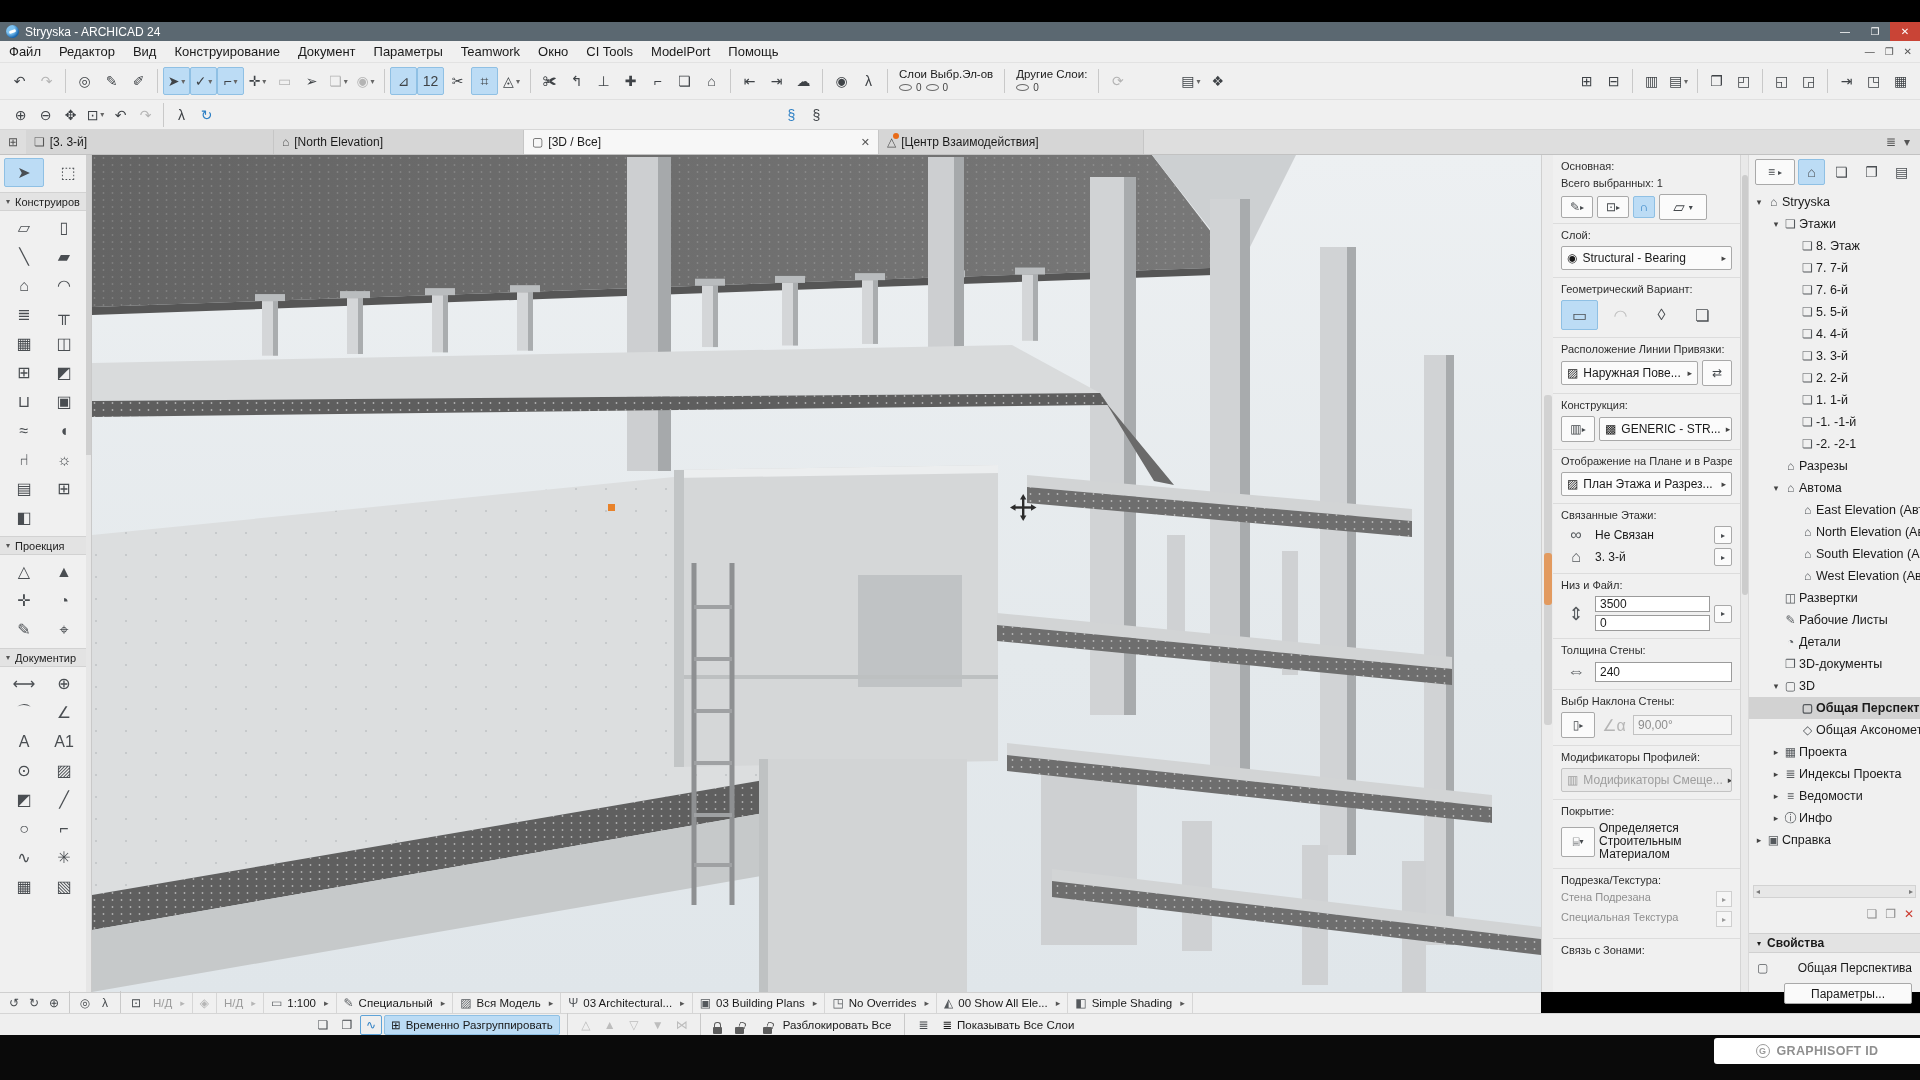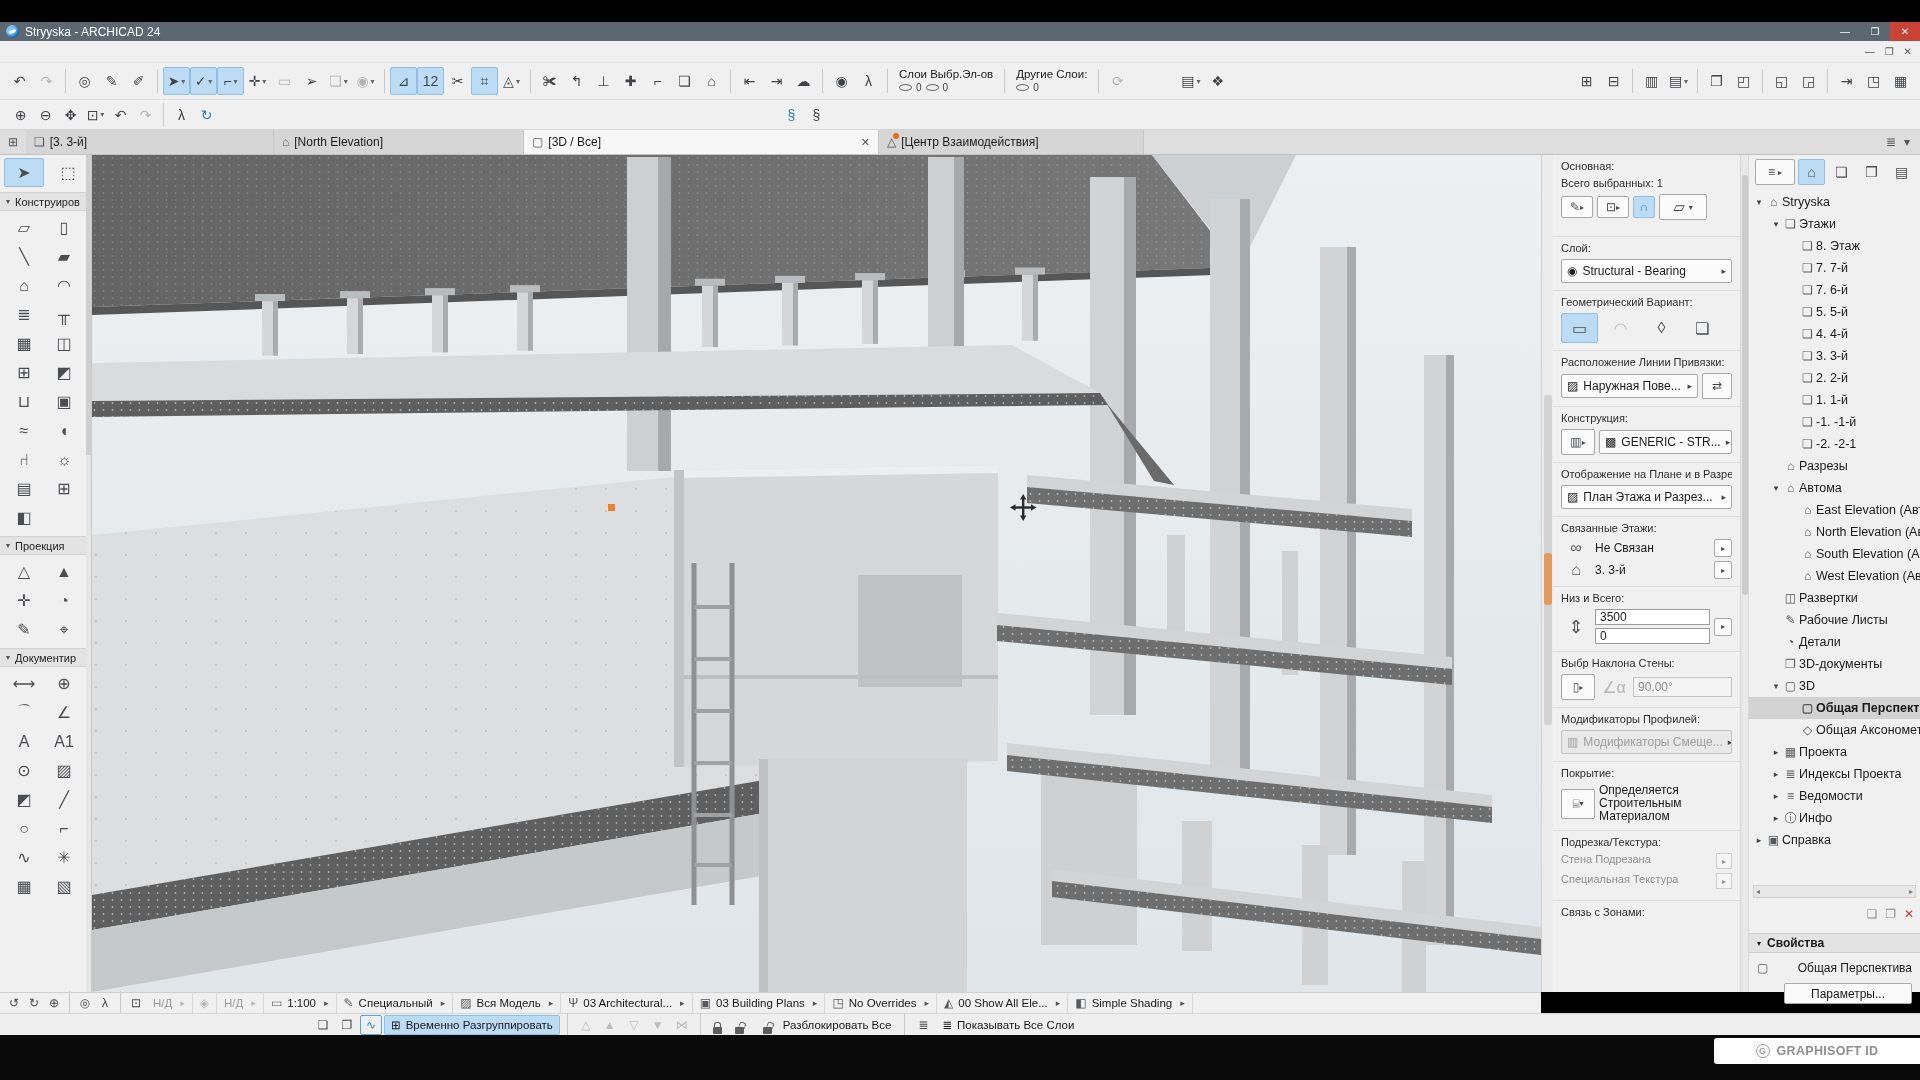--- a/index.html
+++ b/index.html
@@ -156,20 +156,33 @@
     <span class="ac-logo"></span>
     <span>Stryyska - ARCHICAD 24</span>
     <span class="win-controls">
       <span class="win-btn">—</span>
       <span class="win-btn">❐</span>
       <span class="win-btn close">✕</span>
     </span>
   </div>
 
   <div class="menubar">
+    <span id="menu-items" style="display: flex;">
+        <span class="menu-item">Файл</span>
+        <span class="menu-item">Редактор</span>
+        <span class="menu-item">Вид</span>
+        <span class="menu-item">Конструирование</span>
+        <span class="menu-item">Документ</span>
+        <span class="menu-item">Параметры</span>
+        <span class="menu-item">Teamwork</span>
+        <span class="menu-item">Окно</span>
+        <span class="menu-item">CI Tools</span>
+        <span class="menu-item">ModelPort</span>
+        <span class="menu-item">Помощь</span>
+      </span>
     <span class="menu-mini">
       <span>—</span>
       <span>❐</span>
       <span>✕</span>
     </span>
   </div>
 
   <div class="toolbar" id="main-toolbar">
       <span class="ic">↶</span>
       <span class="ic dis">↷</span>
@@ -505,21 +518,21 @@
         </g>
       </svg>
     </div>
 
     <div class="vscroll">
       <div class="thumb"></div>
         <div class="mark"></div>
     </div>
 
     <div class="infobox">
-      <div class="ib-sec" style="padding-bottom:16px;">
+      <div class="ib-sec" style="padding-bottom:3px;">
         <div class="ib-lab">Основная:</div>
         <div class="ib-lab">Всего выбранных: 1</div>
         <div class="ib-row">
           <span class="ib-mini" style="width:32px;">✎<span style="font-size:8px;">▸</span></span>
           <span class="ib-mini" style="width:32px;">⊡<span style="font-size:8px;">▸</span></span>
           <span class="ib-mini sel">∩</span>
           <span class="ib-mini" style="width:48px;height:26px;font-size:15px;">▱<span style="font-size:8px;margin-left:4px;">▾</span></span>
         </div>
       </div>
       <div class="ib-sec">
@@ -576,35 +589,44 @@
           <span style="font-size:12px;">Не Связан</span>
           <span class="ib-mini" style="margin-left:auto;width:18px;height:18px;font-size:8px;">▸</span>
         </div>
         <div class="ib-row">
           <span class="ib-ficon">⌂</span>
           <span style="font-size:12px;">3. 3-й</span>
           <span class="ib-mini" style="margin-left:auto;width:18px;height:18px;font-size:8px;">▸</span>
         </div>
       </div>
       <div class="ib-sec">
-        <div class="ib-lab">Низ и Всего:</div>
+        <div class="ib-lab">Низ и Файл:</div>
         <div class="ib-row">
           <span class="ib-ficon" style="font-size:18px;">⇕</span>
           <div style="flex:1;display:flex;flex-direction:column;gap:3px;">
             <div class="ib-input">
                 <span>3500</span>
               </div>
             <div class="ib-input">
                 <span>0</span>
               </div>
           </div>
           <span class="ib-mini" style="width:18px;height:18px;font-size:8px;">▸</span>
         </div>
       </div>
       <div class="ib-sec">
+        <div class="ib-lab">Толщина Стены:</div>
+        <div class="ib-row">
+          <span class="ib-ficon" style="font-size:18px;">⇔</span>
+          <div class="ib-input">
+              <span>240</span>
+            </div>
+        </div>
+      </div>
+      <div class="ib-sec">
         <div class="ib-lab">Выбр Наклона Стены:</div>
         <div class="ib-row">
           <span class="ib-mini" style="width:34px;height:26px;">▯<span style="font-size:8px;">▸</span></span>
           <span class="ib-ficon" style="color:#b5b5b5;">∠α</span>
           <div class="ib-input dis">
               <span>90,00°</span>
             </div>
         </div>
       </div>
       <div class="ib-sec">

